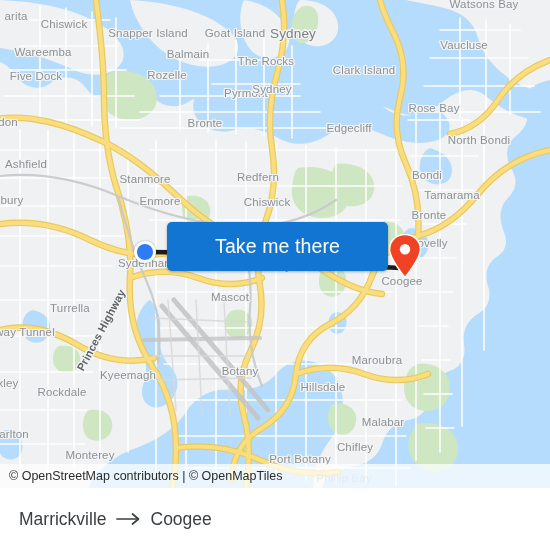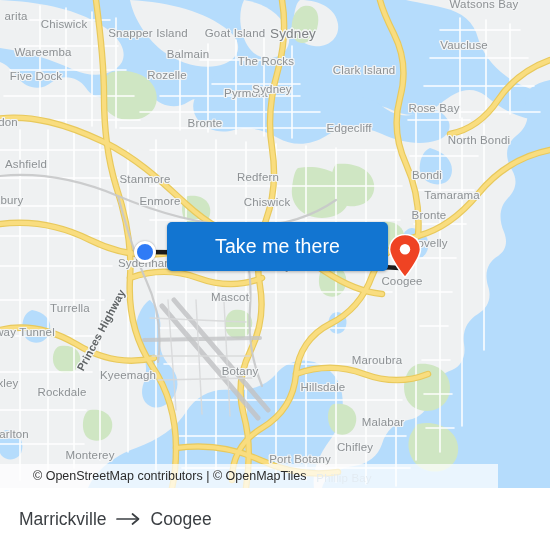--- a/index.html
+++ b/index.html
@@ -52,23 +52,23 @@
     font-family:"Liberation Sans","DejaVu Sans",sans-serif;
     letter-spacing:.1px;
     cursor:pointer;
     box-shadow:0 1px 3px rgba(0,0,0,.28);
     display:flex;align-items:center;justify-content:center;
     padding:0;
   }
 
   
   .attrib-band{
-    position:absolute;left:0;top:464px;width:474px;height:24px;
+    position:absolute;left:0;top:464px;width:550px;height:24px;
     background:rgba(255,255,255,.72);
-    display:flex;align-items:center;padding-left:24px;
+    display:flex;align-items:center;
   }
   .attrib-text{
     font-size:12.5px;color:#2b2b2b;padding-left:9px;
     font-family:"Liberation Sans","DejaVu Sans",sans-serif;
     white-space:nowrap;
   }
 
   
   .footer{
     position:absolute;left:0;top:488px;width:550px;height:62px;

